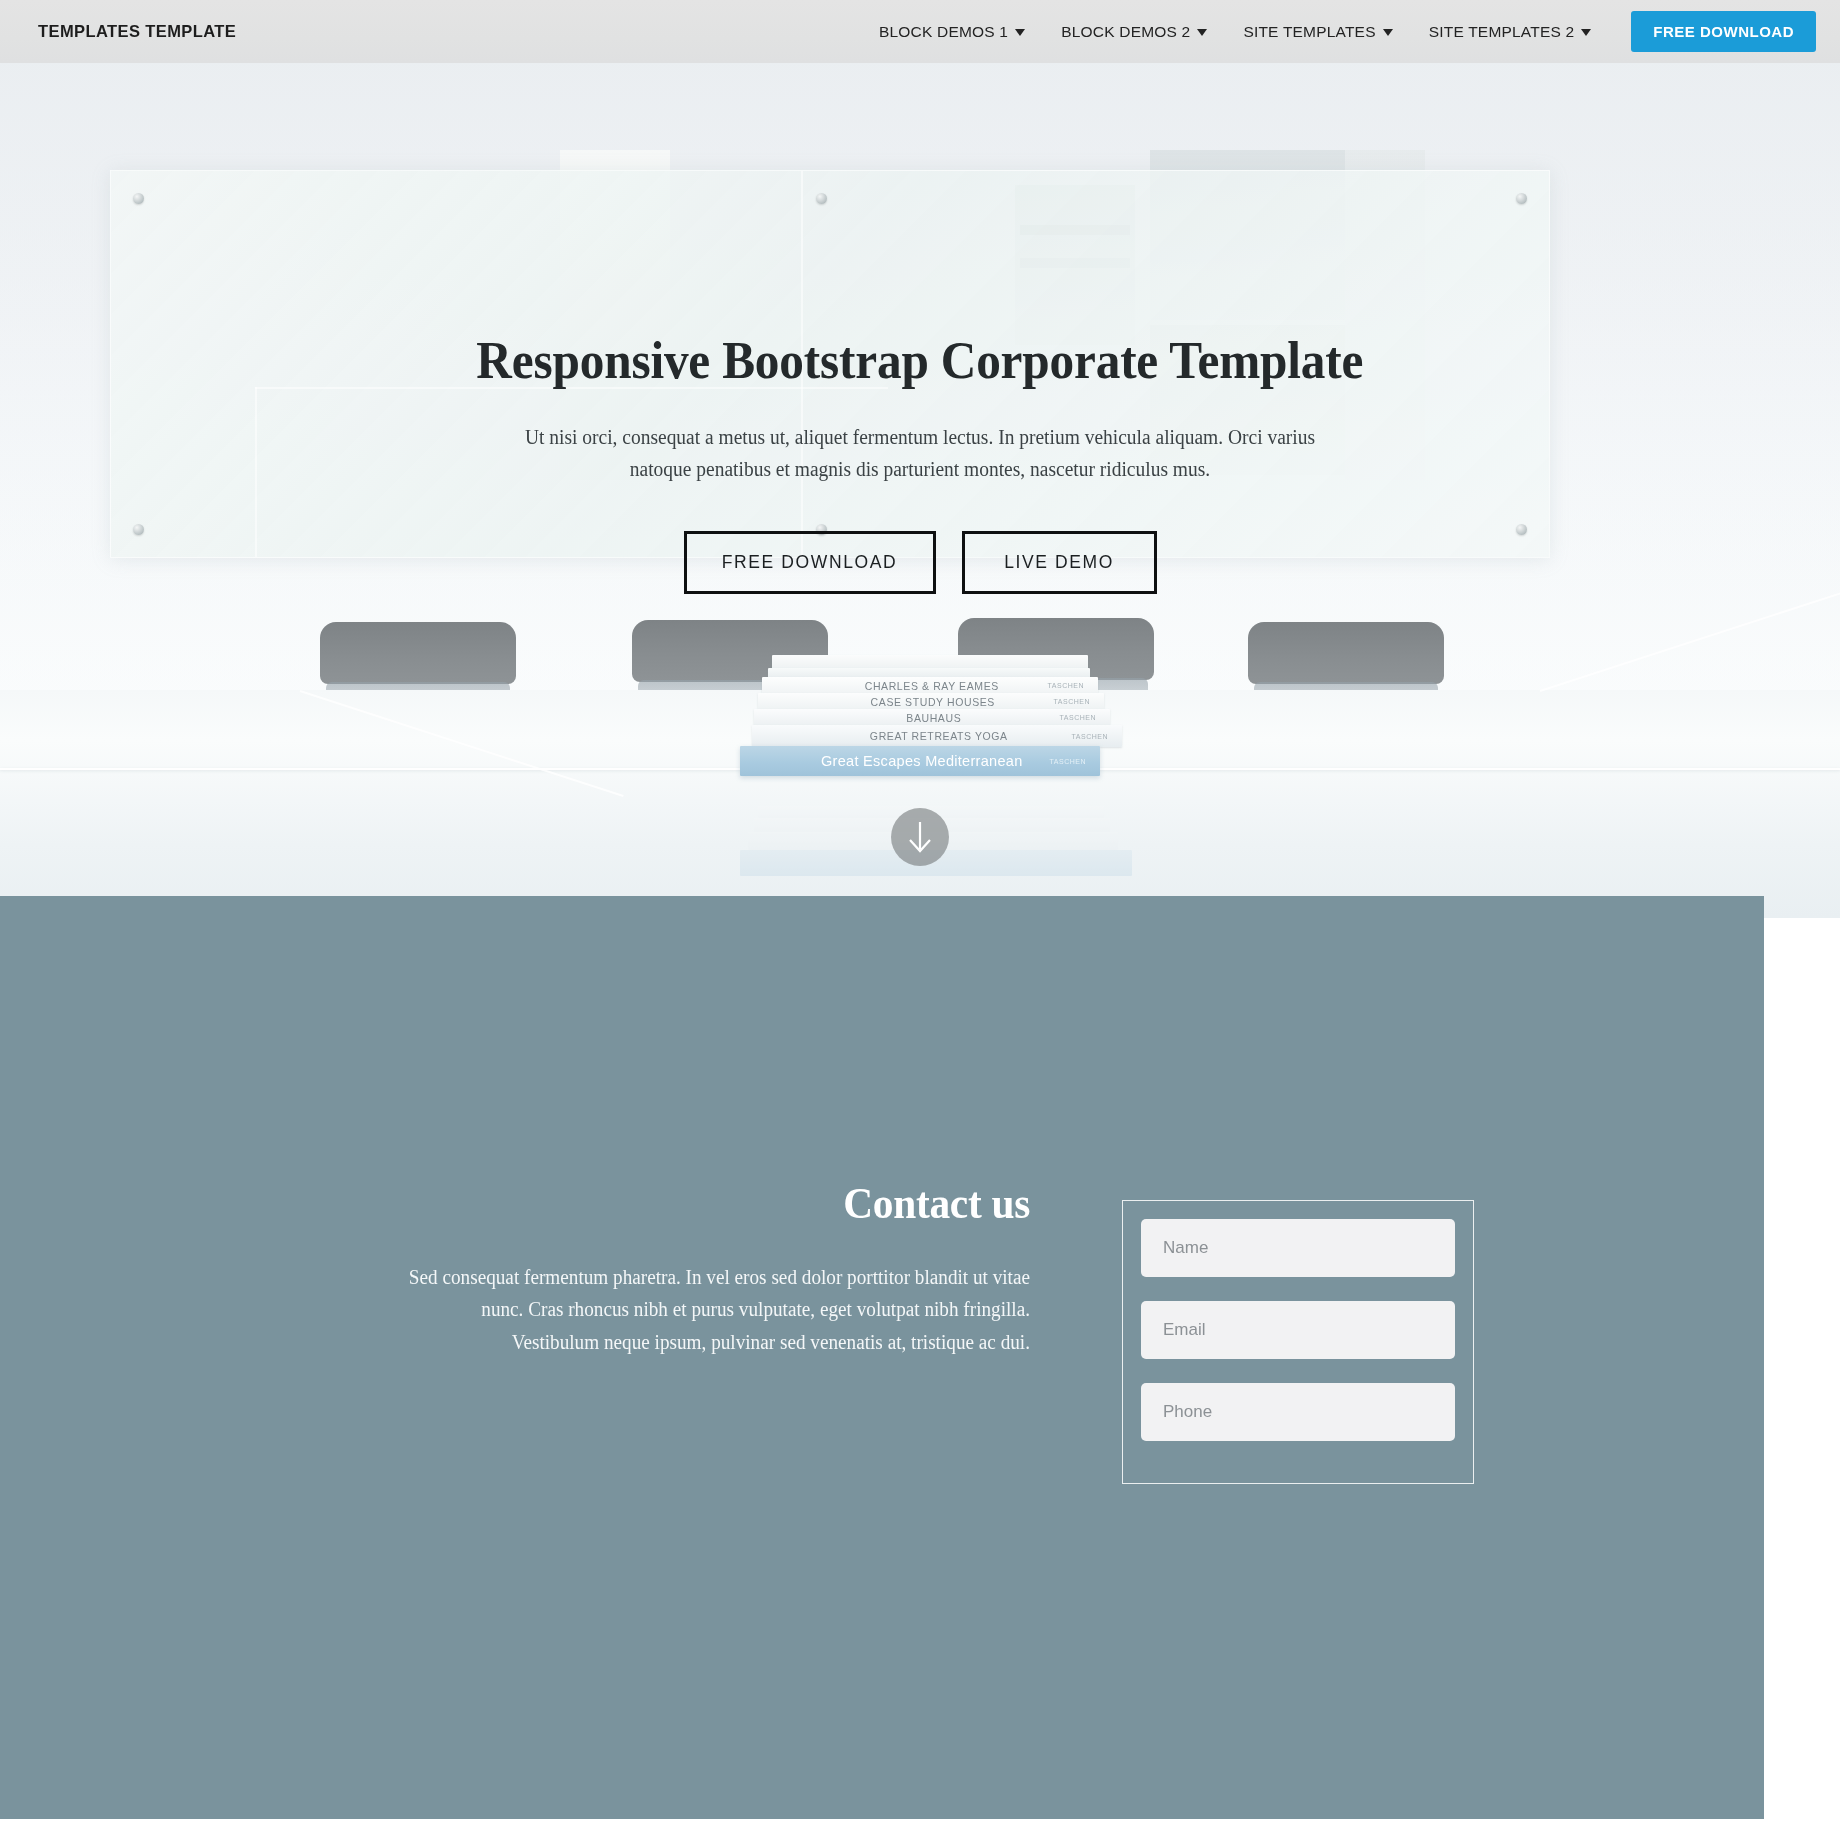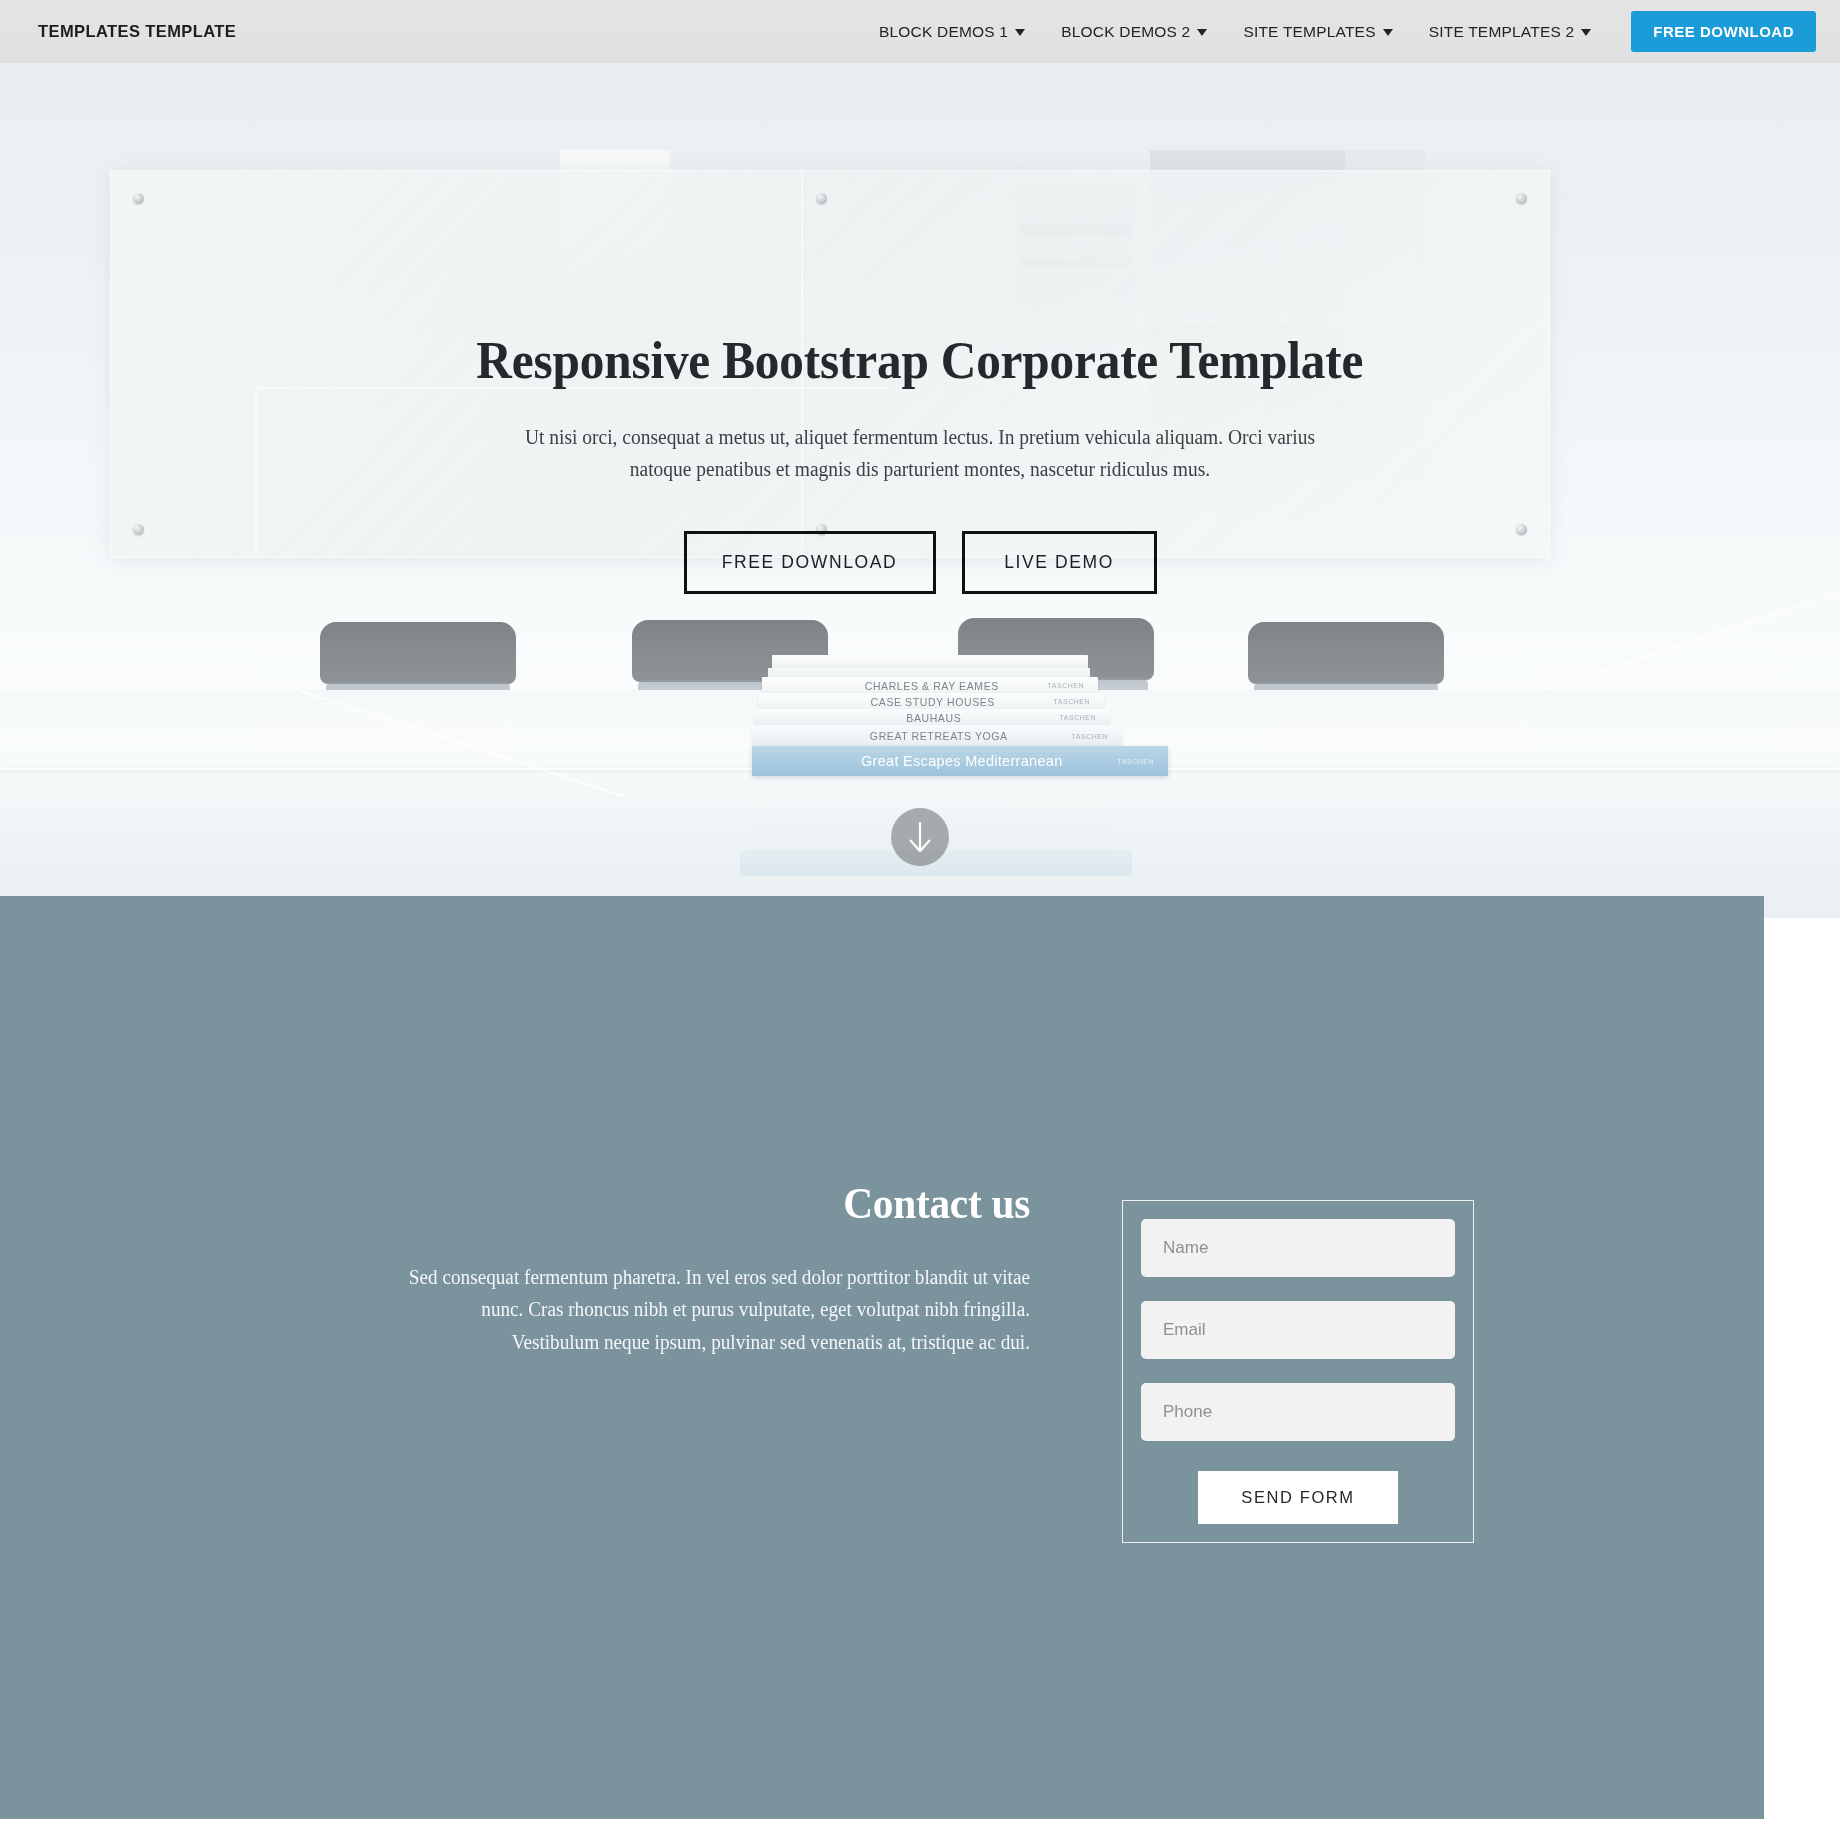--- a/index.html
+++ b/index.html
@@ -232,21 +232,21 @@
   .book.b0b { top: 13px; width: 322px; height: 10px; left: 28px;
     background: linear-gradient(to bottom,#f7fafa,#e9eef0); }
   .book.b1 { top: 22px; width: 336px; height: 17px; left: 22px;
     background: linear-gradient(to bottom,#fdfefe,#f0f3f4); }
   .book.b2 { top: 38px; width: 346px; height: 17px; left: 18px;
     background: linear-gradient(to bottom,#fcfdfd,#eef2f3); }
   .book.b3 { top: 54px; width: 356px; height: 17px; left: 14px;
     background: linear-gradient(to bottom,#fbfcfd,#ecf0f2); }
   .book.b4 { top: 70px; width: 370px; height: 22px; left: 12px;
     background: linear-gradient(to bottom,#f9fbfc,#e7edf0); }
-  .book.b5 { top: 91px; width: 416px; height: 30px; left: 12px;
+  .book.b5 { top: 91px; width: 360px; height: 30px; left: 0px;
     background: linear-gradient(to bottom,#bcd6e6 0%, #a9cbe0 55%, #9fc3da 100%);
     box-shadow: 0 2px 5px rgba(120,150,170,.3); gap: 20px; }
   .book.b5 .title { color: #ffffff; font-size: 14.5px; letter-spacing: .3px; font-weight: 400; }
   .book.b5 .pub { color: #e4f0f7; }
   .books-reflection {
     position: absolute;
     left: 740px; top: 786px;
     width: 410px; height: 90px;
     transform: scaleY(-1);
     opacity: .30;
@@ -523,19 +523,16 @@
   <div class="contact-inner">
     <div class="contact-left">
       <h2 class="contact-title">Contact us</h2>
       <p class="contact-text">Sed consequat fermentum pharetra. In vel eros sed dolor porttitor blandit ut vitae nunc. Cras rhoncus nibh et purus vulputate, eget volutpat nibh fringilla. Vestibulum neque ipsum, pulvinar sed venenatis at, tristique ac dui.</p>
     </div>
 
     <div class="form-box">
       <input class="field" type="text" placeholder="Name" style="">
       <input class="field" type="email" placeholder="Email" style="">
       <input class="field" type="tel" placeholder="Phone" style="">
-      <div class="send-wrap">
-        <button class="send-btn">SEND FORM</button>
-      </div>
     </div>
   </div>
 
 </div>
 
 </body></html>

